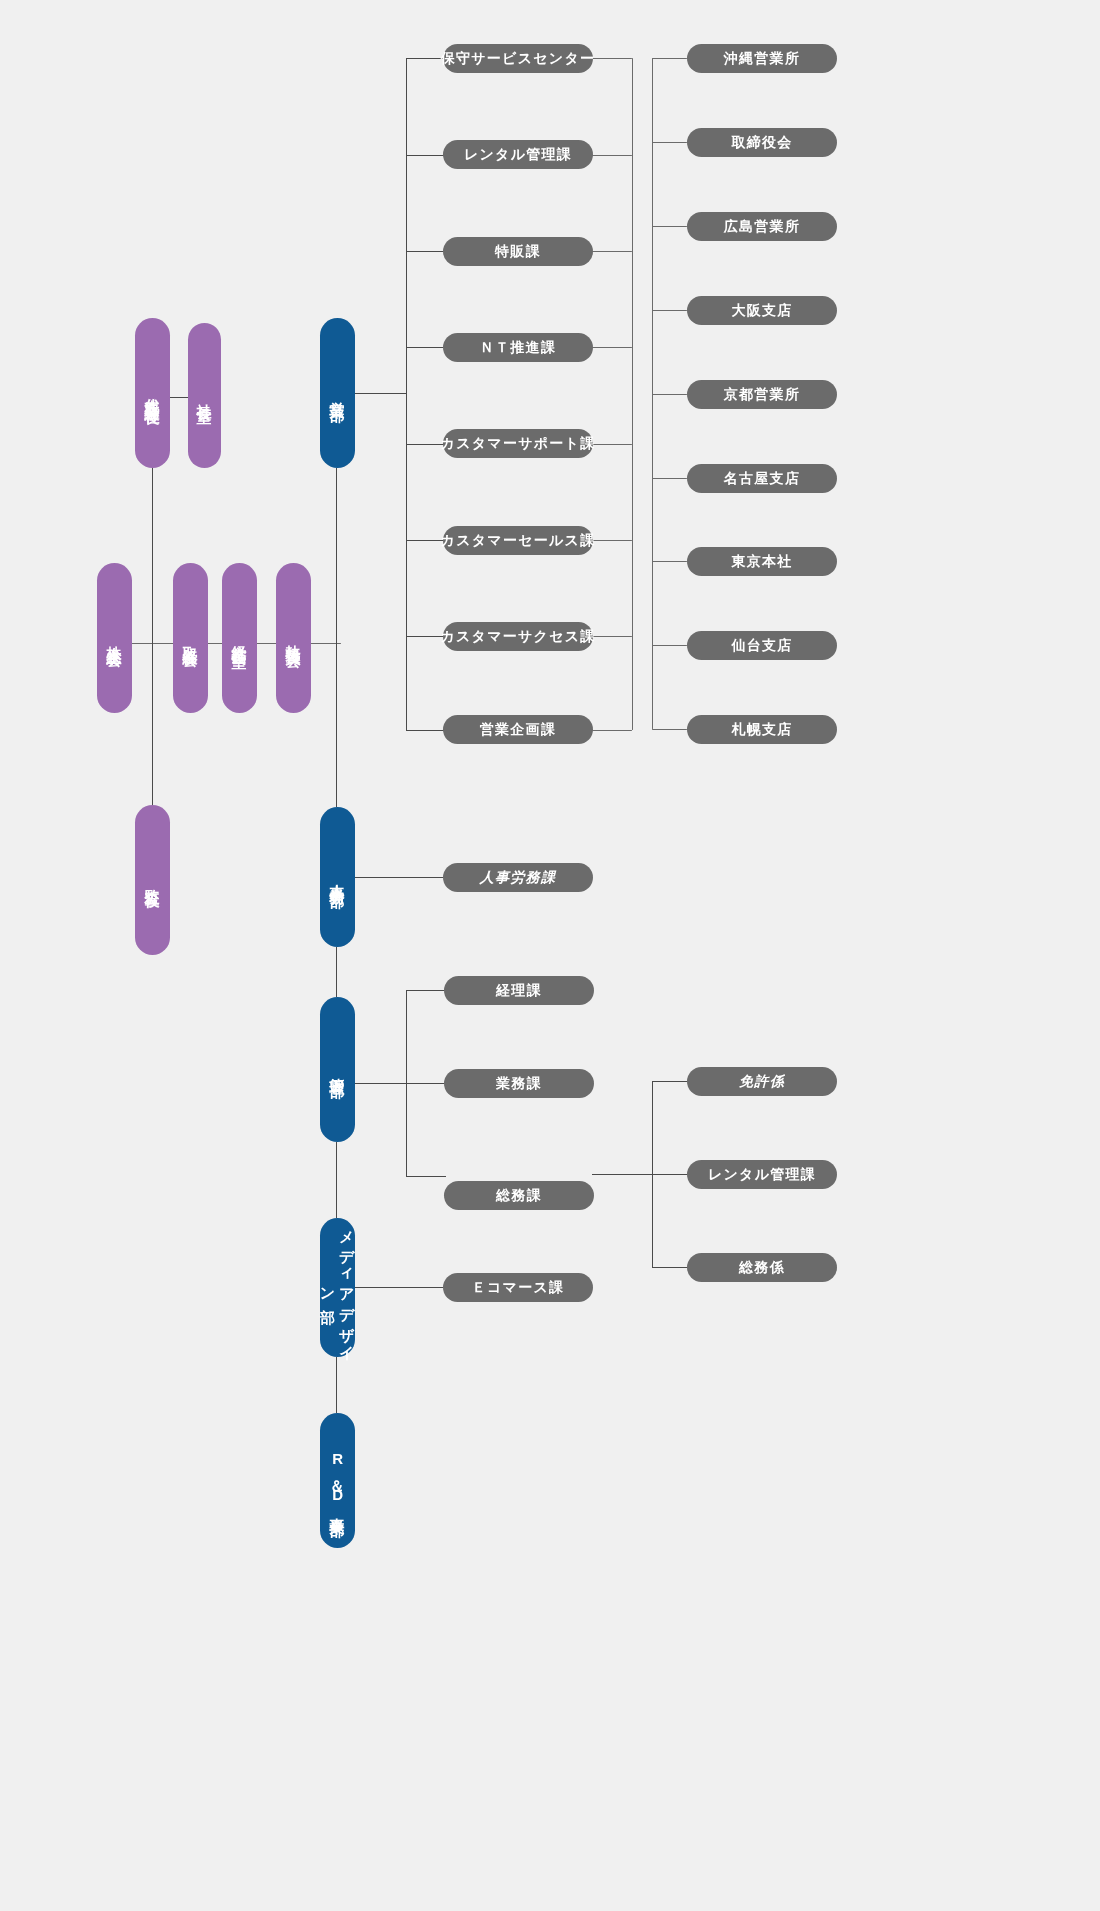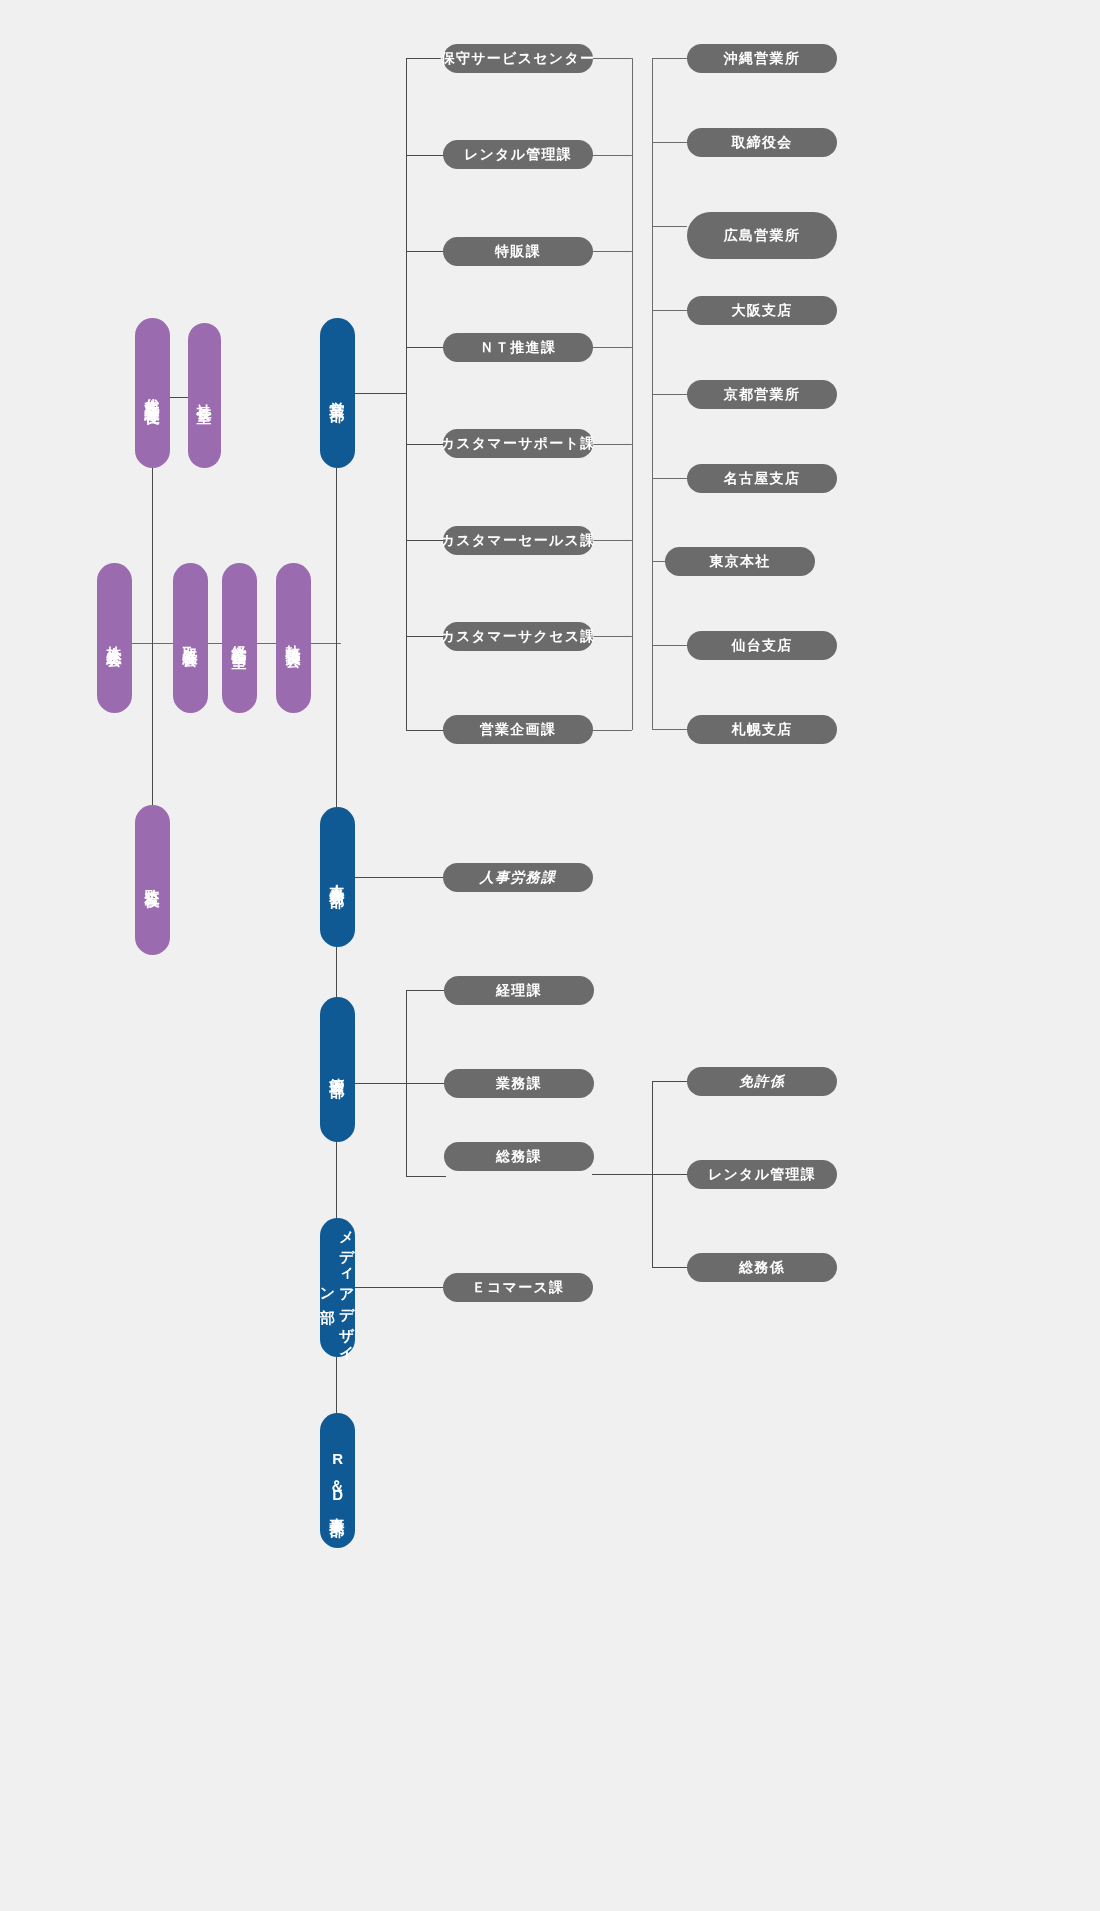--- a/index.html
+++ b/index.html
@@ -145,33 +145,33 @@
   <div class="node horiz gray" style="left:443px;top:140px;width:150px;height:29px;">レンタル管理課</div>
   <div class="node horiz gray" style="left:443px;top:237px;width:150px;height:29px;">特販課</div>
   <div class="node horiz gray" style="left:443px;top:333px;width:150px;height:29px;">ＮＴ推進課</div>
   <div class="node horiz gray" style="left:443px;top:429px;width:150px;height:29px;">カスタマーサポート課</div>
   <div class="node horiz gray" style="left:443px;top:526px;width:150px;height:29px;">カスタマーセールス課</div>
   <div class="node horiz gray" style="left:443px;top:622px;width:150px;height:29px;">カスタマーサクセス課</div>
   <div class="node horiz gray" style="left:443px;top:715px;width:150px;height:29px;">営業企画課</div>
 
   <div class="node horiz gray" style="left:687px;top:44px;width:150px;height:29px;">沖縄営業所</div>
   <div class="node horiz gray" style="left:687px;top:128px;width:150px;height:29px;">取締役会</div>
-  <div class="node horiz gray" style="left:687px;top:212px;width:150px;height:47px;">広島営業所</div>
+  <div class="node horiz gray" style="left:687px;top:212px;width:150px;height:29px;">広島営業所</div>
   <div class="node horiz gray" style="left:687px;top:296px;width:150px;height:29px;">大阪支店</div>
   <div class="node horiz gray" style="left:687px;top:380px;width:150px;height:29px;">京都営業所</div>
   <div class="node horiz gray" style="left:687px;top:464px;width:150px;height:29px;">名古屋支店</div>
-  <div class="node horiz gray" style="left:665px;top:547px;width:150px;height:29px;">東京本社</div>
+  <div class="node horiz gray" style="left:687px;top:547px;width:150px;height:29px;">東京本社</div>
   <div class="node horiz gray" style="left:687px;top:631px;width:150px;height:29px;text-align:center;">仙台支店</div>
   <div class="node horiz gray" style="left:687px;top:715px;width:150px;height:29px;">札幌支店</div>
 
   <div class="node horiz gray" style="left:443px;top:863px;width:150px;height:29px;font-style:italic;">人事労務課</div>
 
   <div class="node horiz gray" style="left:444px;top:976px;width:150px;height:29px;">経理課</div>
   <div class="node horiz gray" style="left:444px;top:1069px;width:150px;height:29px;">業務課</div>
-  <div class="node horiz gray" style="left:444px;top:1142px;width:150px;height:29px;">総務課</div>
+  <div class="node horiz gray" style="left:444px;top:1181px;width:150px;height:29px;">総務課</div>
 
   <div class="node horiz gray" style="left:687px;top:1067px;width:150px;height:29px;font-style:italic;">免許係</div>
   <div class="node horiz gray" style="left:687px;top:1160px;width:150px;height:29px;">レンタル管理課</div>
   <div class="node horiz gray" style="left:687px;top:1253px;width:150px;height:29px;">総務係</div>
 
   <div class="node horiz gray" style="left:443px;top:1273px;width:150px;height:29px;">Ｅコマース課</div>
 
 </div>
 
 </body></html>

